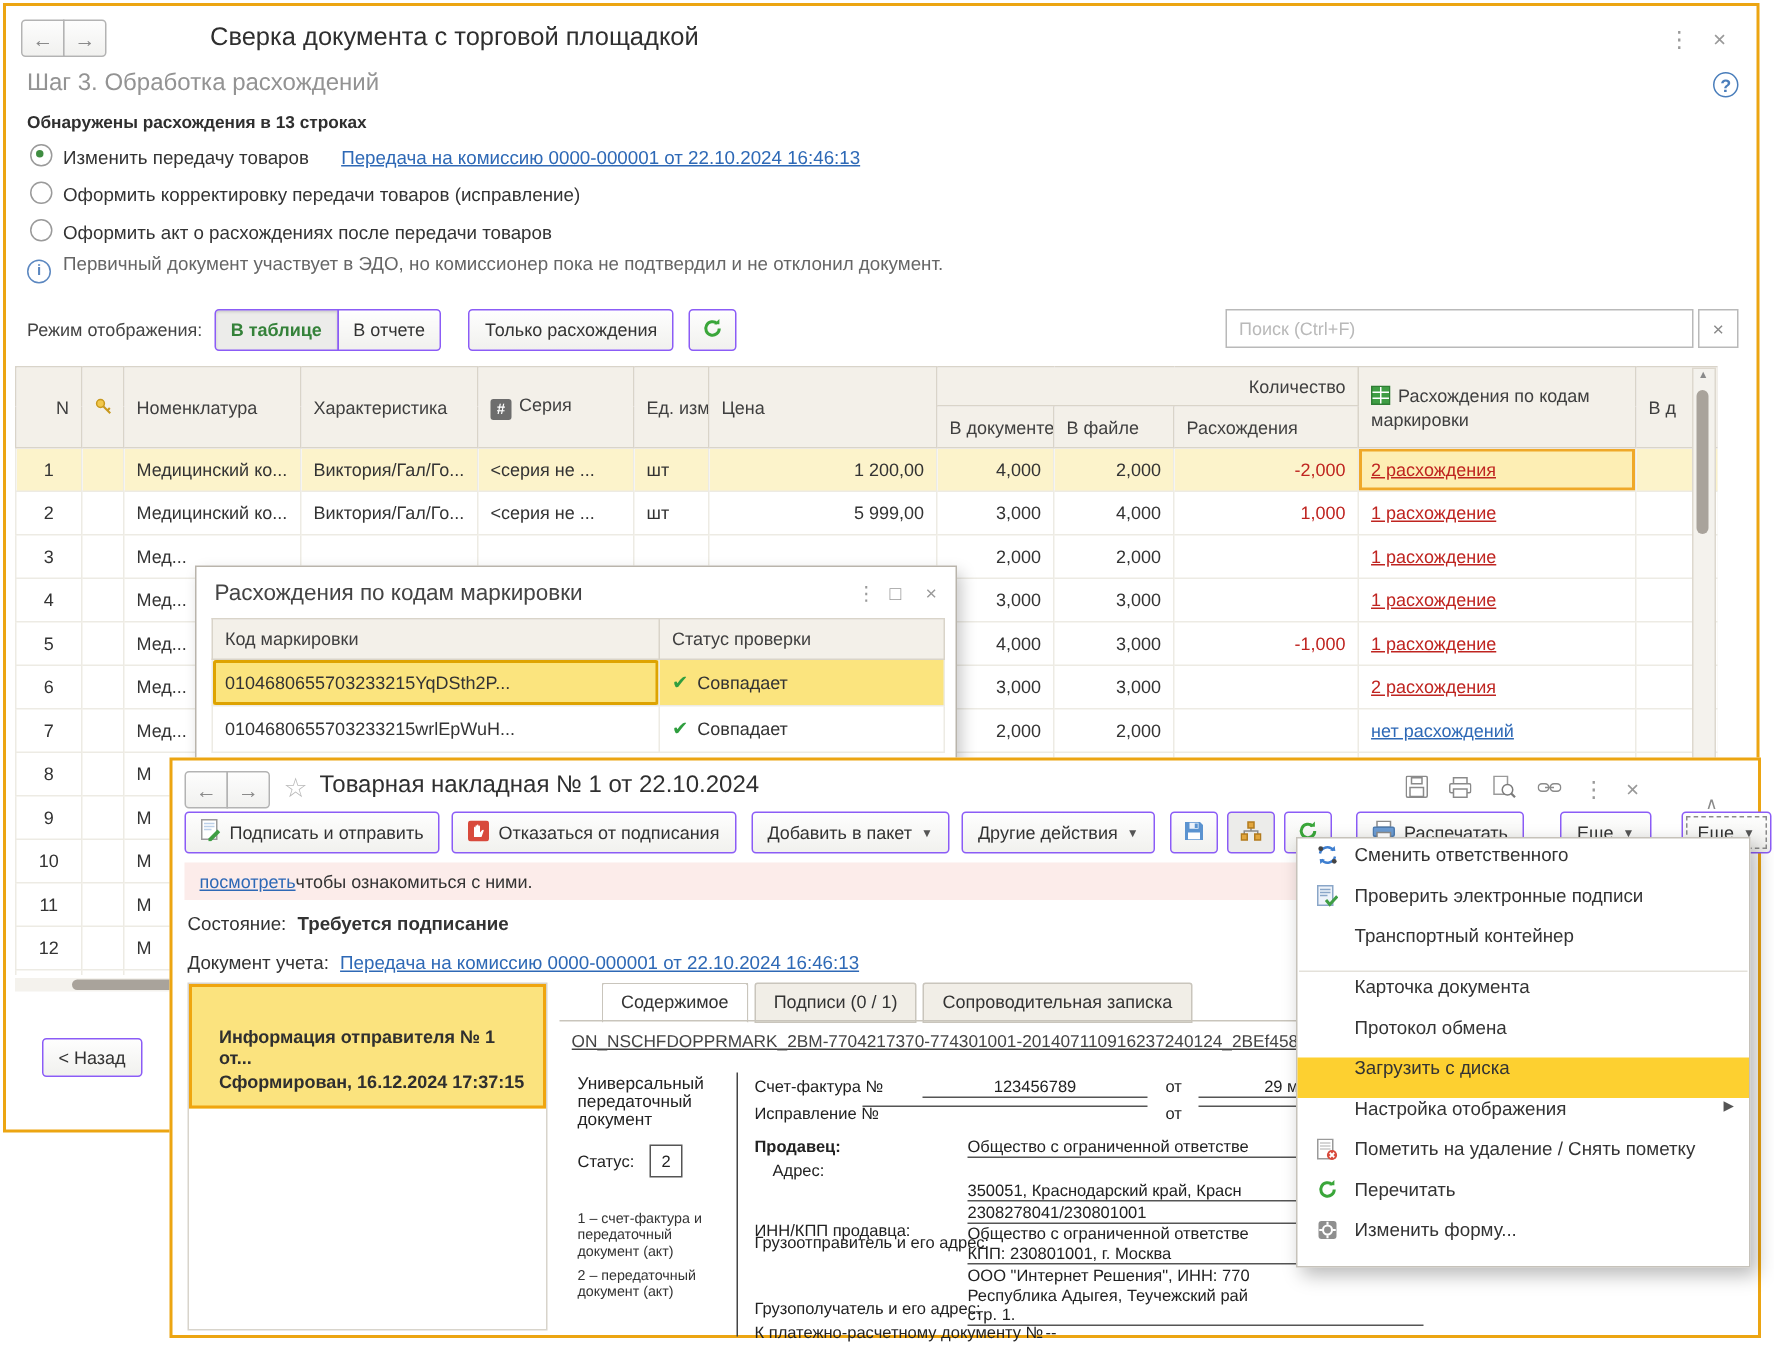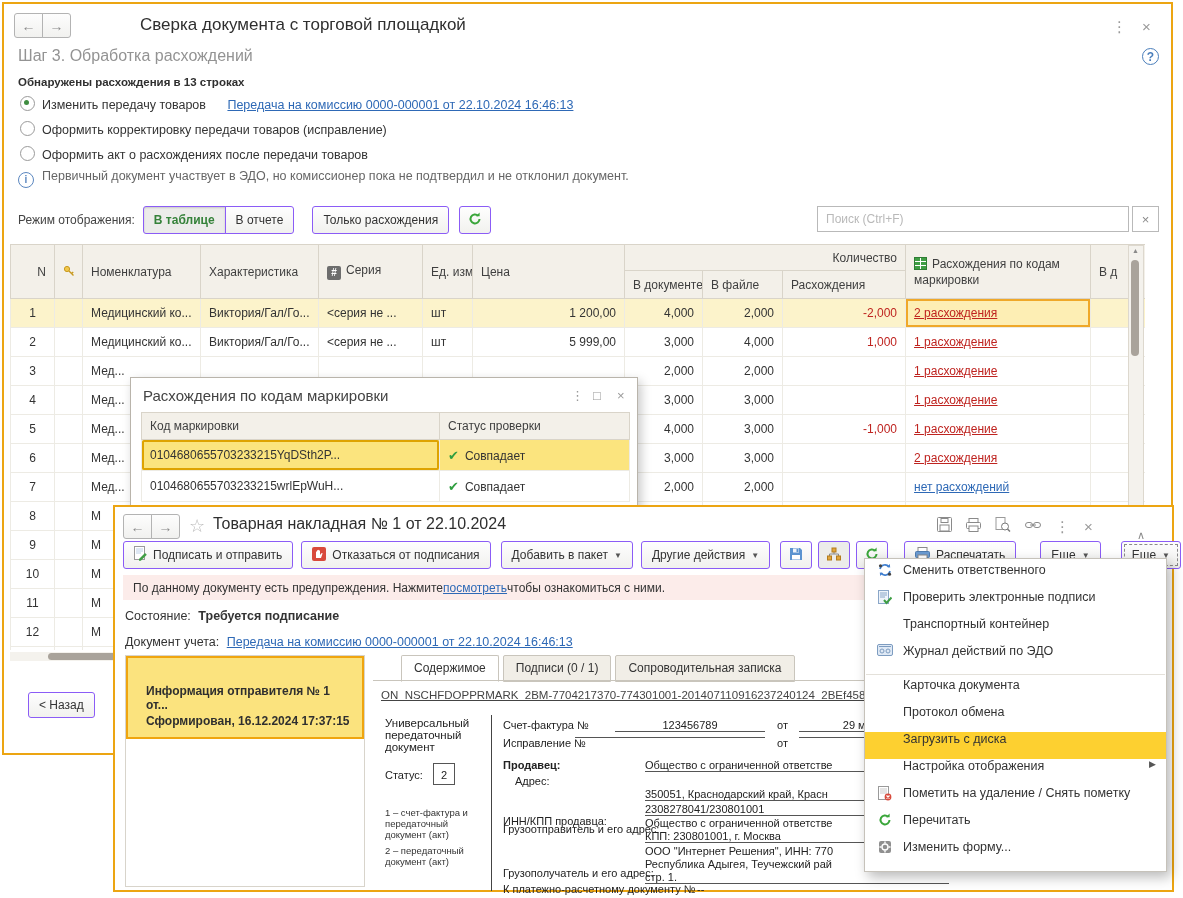--- a/index.html
+++ b/index.html
@@ -503,21 +503,20 @@
           <span>Еще</span>
           <span class="caret">▼</span>
         </span>
       <span class="btn" style="margin-left:20px;outline:1px dashed #8a8a8a;outline-offset:-4px;">
           <span>Еще</span>
           <span class="caret">▼</span>
         </span>
     </div>
 
     <div class="abs warn" style="left:8px;top:68px;width:1030px;">
-      <span>По данному документу есть предупреждения. Нажмите </span>
         <span class="link">посмотреть</span>
         <span> чтобы ознакомиться с ними.</span>
     </div>
 
     <div class="abs" style="left:10px;top:102px;font-size:12.5px;">
       <span>Состояние:</span>
       <b style="margin-left:4px;">Требуется подписание</b>
     </div>
     <div class="abs" style="left:10px;top:128px;font-size:12.5px;">
       <span>Документ учета:</span>
@@ -594,31 +593,20 @@
             <path d="M2 3h7M2 5h7M2 7h5" stroke="#8aa6c8"></path>
             <path d="M6 10l2.5 3L13.5 7.5" fill="none" stroke="#3f9e44" stroke-width="2"></path>
           </svg>
         </span>
         <span>Проверить электронные подписи</span>
       </div>
       <div class="mi">
         <span class="mic"></span>
         <span>Транспортный контейнер</span>
       </div>
-      <div class="mi">
-        <span class="mic">
-          <svg width="16" height="12">
-            <rect x="0.5" y="0.5" width="15" height="11" rx="1.5" fill="#dfe9f5" stroke="#7d9cc0"></rect>
-            <path d="M2 2.5h12" stroke="#7d9cc0"></path>
-            <circle cx="5" cy="7" r="2" fill="none" stroke="#7d9cc0"></circle>
-            <circle cx="11" cy="7" r="2" fill="none" stroke="#7d9cc0"></circle>
-          </svg>
-        </span>
-        <span>Журнал действий по ЭДО</span>
-      </div>
       <div class="msep"></div>
       <div class="mi">
         <span class="mic"></span>
         <span>Карточка документа</span>
       </div>
       <div class="mi">
         <span class="mic"></span>
         <span>Протокол обмена</span>
       </div>
       <div class="mi hl">

